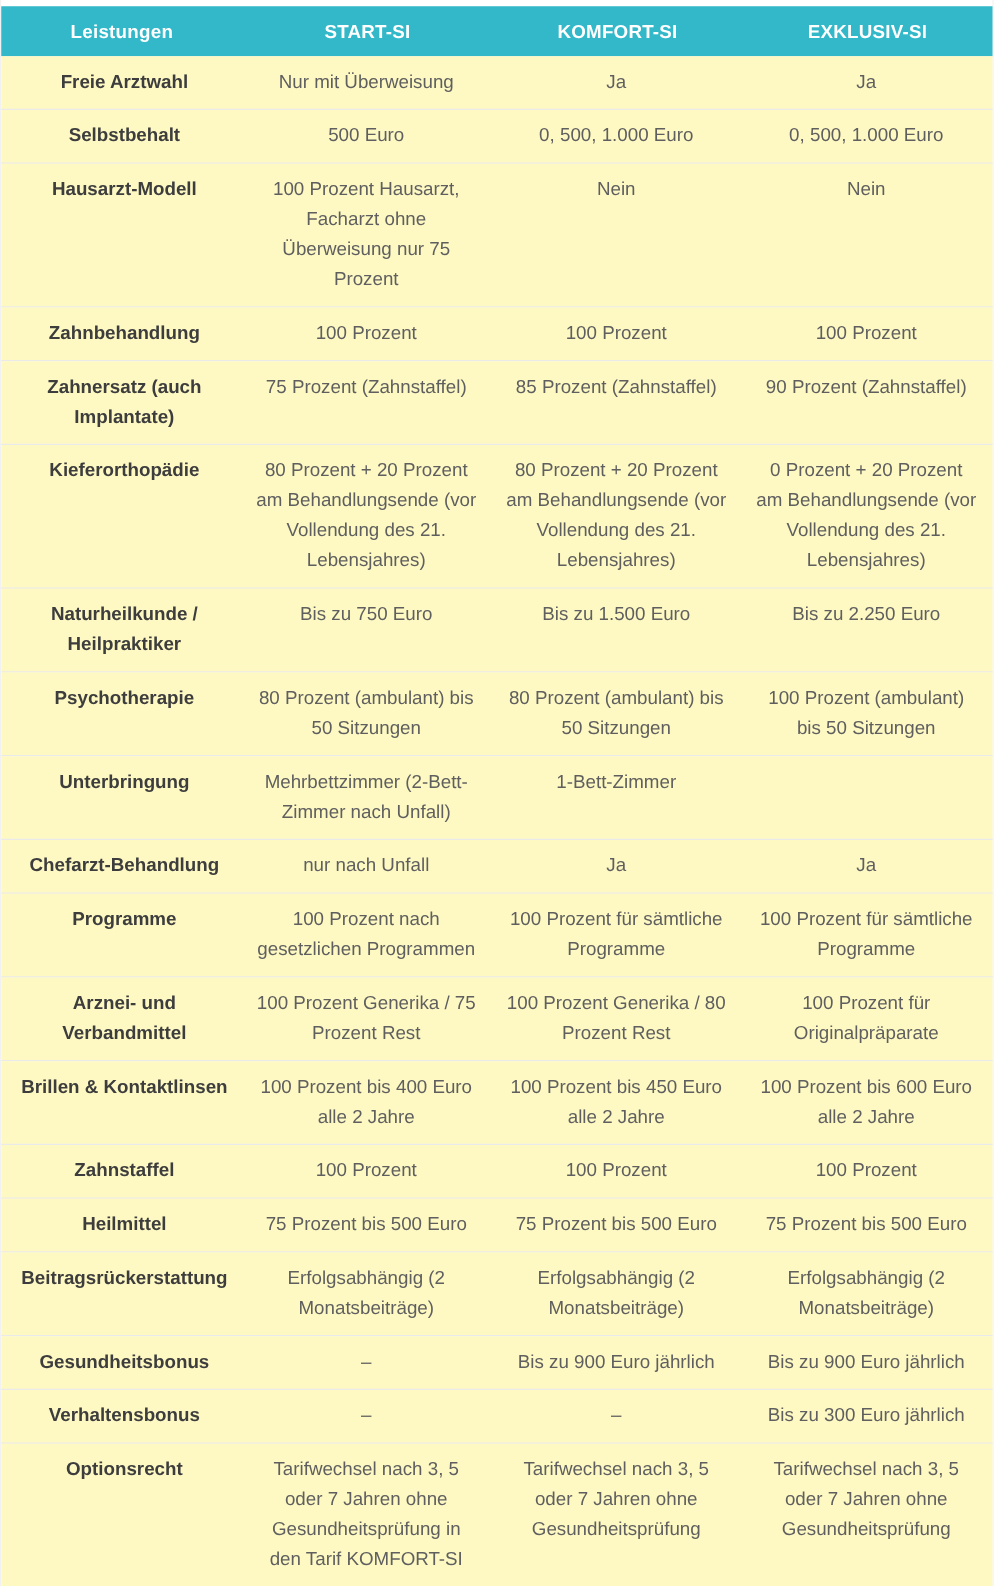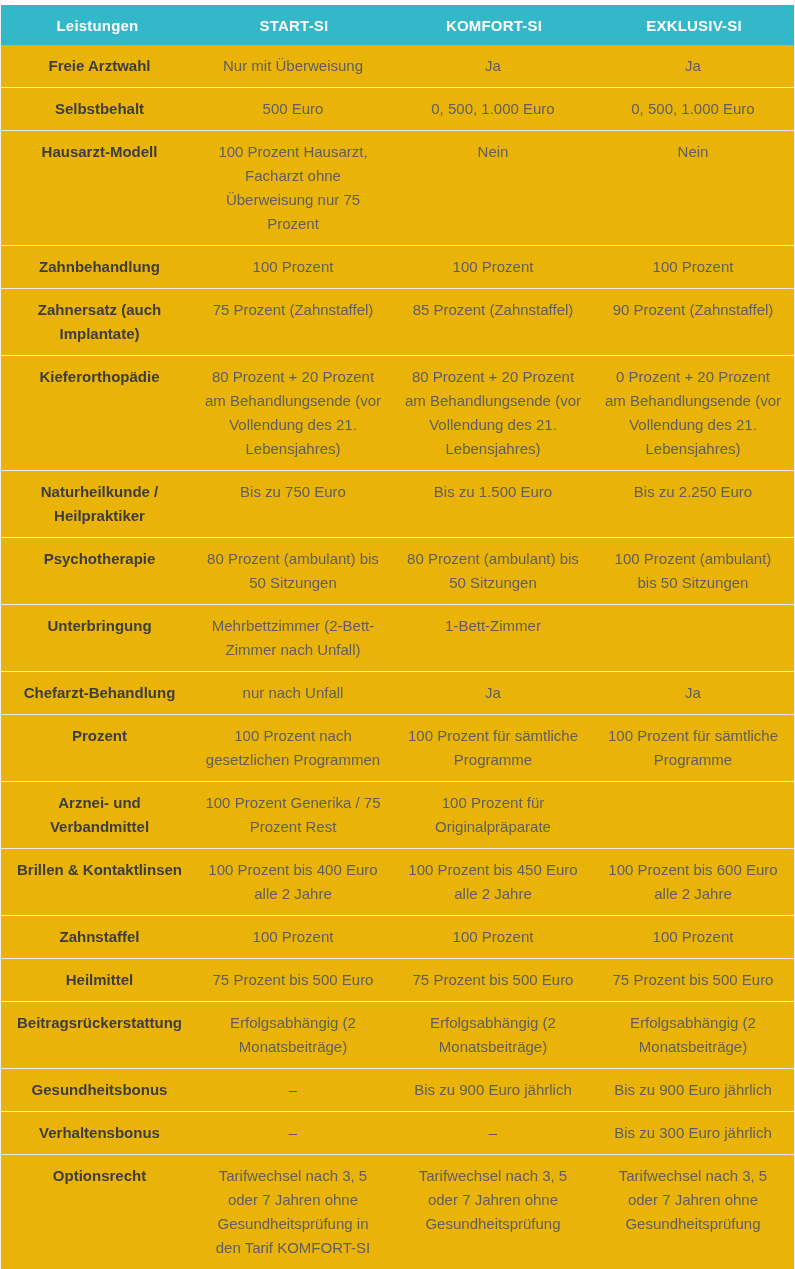--- a/index.html
+++ b/index.html
@@ -36,21 +36,21 @@
     font-weight:bold;
     letter-spacing:0.2px;
     padding:0 10px;
     white-space:nowrap;
     overflow:hidden;
   }
   .row{
     display:grid;
     grid-template-columns:193px 200px 200px 1fr;
     border-bottom:1px solid var(--row-border);
-    background:#eab308;
+    background:#fef9c3;
   }
   .row:last-child{border-bottom:none;}
   .cell{
     padding:9px 12px 9px 10px;
     font-size:15px;
     line-height:24px;
     color:var(--value-color);
   }
   .cell.label{
     font-weight:bold;
@@ -122,28 +122,29 @@
         <div class="cell">Mehrbettzimmer (2-Bett-Zimmer nach Unfall)</div>
         <div class="cell">1-Bett-Zimmer</div>
       </div>
       <div class="row">
         <div class="cell label">Chefarzt-Behandlung</div>
         <div class="cell">nur nach Unfall</div>
         <div class="cell">Ja</div>
         <div class="cell">Ja</div>
       </div>
       <div class="row">
-        <div class="cell label">Prozent</div>
+        <div class="cell label">Programme</div>
         <div class="cell">100 Prozent nach gesetzlichen Programmen</div>
         <div class="cell">100 Prozent für sämtliche Programme</div>
         <div class="cell">100 Prozent für sämtliche Programme</div>
       </div>
       <div class="row">
         <div class="cell label">Arznei- und Verbandmittel</div>
         <div class="cell">100 Prozent Generika / 75 Prozent Rest</div>
+        <div class="cell">100 Prozent Generika / 80 Prozent Rest</div>
         <div class="cell">100 Prozent für Originalpräparate</div>
       </div>
       <div class="row">
         <div class="cell label">Brillen &amp; Kontaktlinsen</div>
         <div class="cell">100 Prozent bis 400 Euro alle 2 Jahre</div>
         <div class="cell">100 Prozent bis 450 Euro alle 2 Jahre</div>
         <div class="cell">100 Prozent bis 600 Euro alle 2 Jahre</div>
       </div>
       <div class="row">
         <div class="cell label">Zahnstaffel</div>

